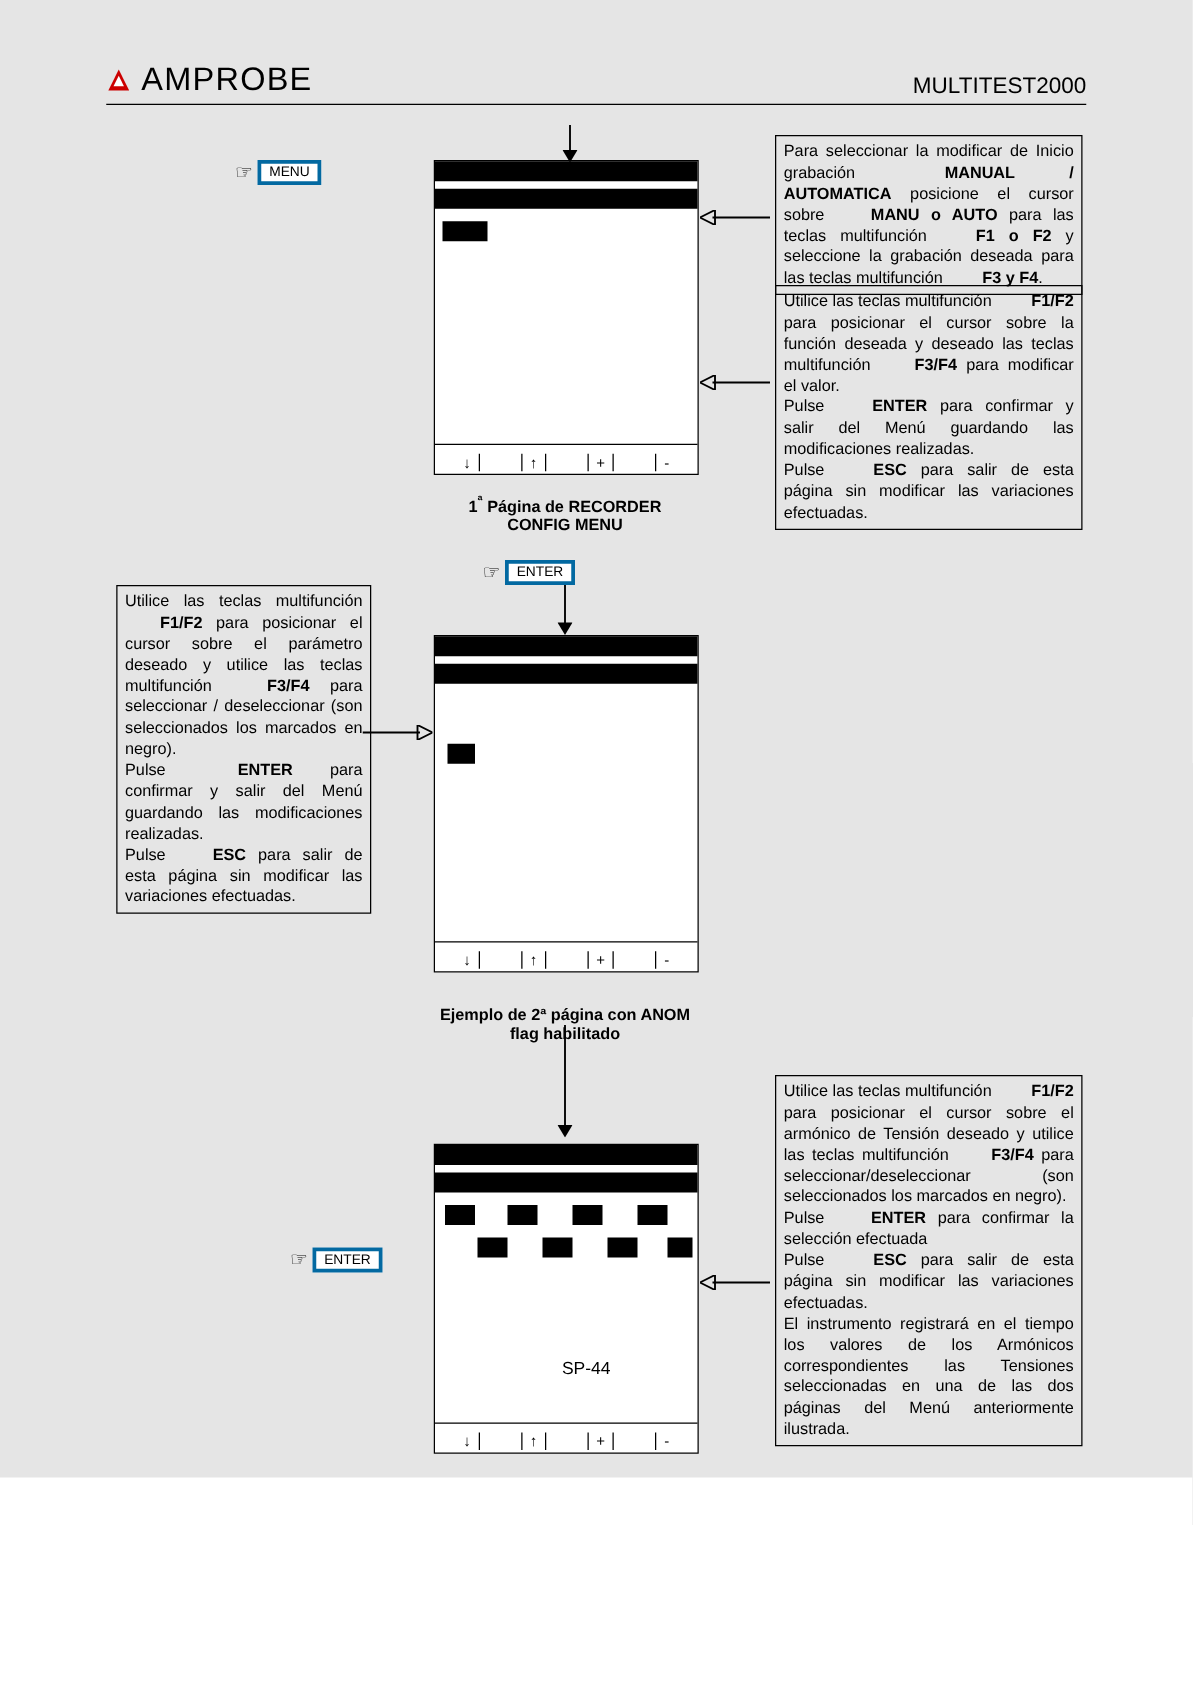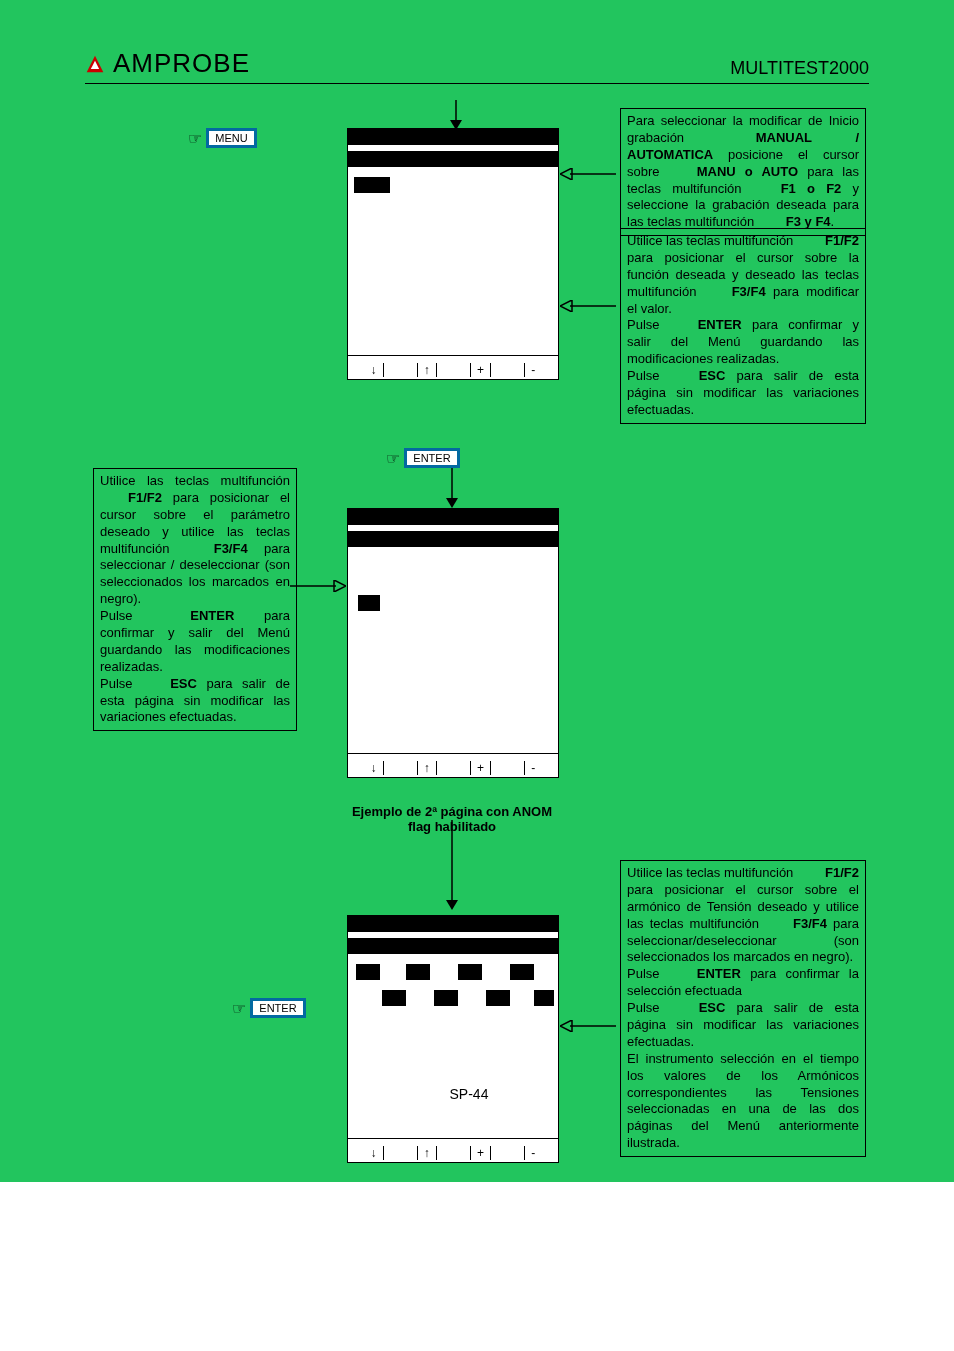--- a/index.html
+++ b/index.html
@@ -8,21 +8,21 @@
     background: #fff;
     font-family: Arial, Helvetica, sans-serif;
     font-size: 12px;
     color: #000;
   }
   .page {
     width: 954px;
     height: 1182px;
     position: relative;
     margin: 0 auto;
-    background: #22c55e;
+    background: #e5e5e5;
   }
   .header {
     position: absolute;
     top: 48px;
     left: 85px;
     right: 85px;
     display: flex;
     justify-content: space-between;
     align-items: flex-end;
     border-bottom: 1px solid #000;
@@ -174,20 +174,24 @@
     <div class="row blackrow" style="top:22px;"></div>
     <div class="cell" style="top:48px; left:6px; width:36px;"></div>
     <div class="divider" style="top:226px;"></div>
     <div class="softkeys">
       <span>↓</span>
       <span>↑</span>
       <span>+</span>
       <span>-</span>
     </div>
   </div>
+  <div class="caption" style="top:395px; left:342px;">
+    <span>1</span><sup>ª</sup><span> Página de RECORDER</span><br>
+    <span>CONFIG MENU</span>
+  </div>
 
   <div class="arrow" style="top:100px; left:450px; width:12px; height:30px;">
     <svg width="12" height="30">
         <line x1="6" y1="0" x2="6" y2="22" stroke="#000" stroke-width="1.5"></line>
         <polygon points="0,20 12,20 6,30" fill="#000"></polygon>
       </svg>
   </div>
 
   <div class="arrow" style="top:168px; left:560px; width:56px; height:12px;">
     <svg width="56" height="12">
@@ -277,21 +281,21 @@
       <span>↑</span>
       <span>+</span>
       <span>-</span>
     </div>
   </div>
 
   <div class="textbox" style="top:860px; left:620px; width:232px;">
     <span>Utilice las teclas multifunción </span><b>F1/F2</b><span> para posicionar el cursor sobre el armónico de Tensión deseado y utilice las teclas multifunción </span><b>F3/F4</b><span> para seleccionar/deseleccionar (son seleccionados los marcados en negro).</span><br>
     <span>Pulse </span><b>ENTER</b><span> para confirmar la selección efectuada</span><br>
     <span>Pulse </span><b>ESC</b><span> para salir  de esta página sin modificar las variaciones efectuadas.</span><br>
-    <span>El instrumento selección en el tiempo los valores de los Armónicos correspondientes las Tensiones seleccionadas en una de las dos páginas del Menú anteriormente ilustrada.</span>
+    <span>El instrumento registrará en el tiempo los valores de los Armónicos correspondientes las Tensiones seleccionadas en una de las dos páginas del Menú anteriormente ilustrada.</span>
   </div>
 
   <div class="arrow" style="top:1020px; left:560px; width:56px; height:12px;">
     <svg width="56" height="12">
         <line x1="56" y1="6" x2="10" y2="6" stroke="#000" stroke-width="1.5"></line>
         <polygon points="12,0 12,12 0,6" fill="none" stroke="#000" stroke-width="1.5"></polygon>
       </svg>
   </div>
 
   <div class="page-number">SP-44</div>

